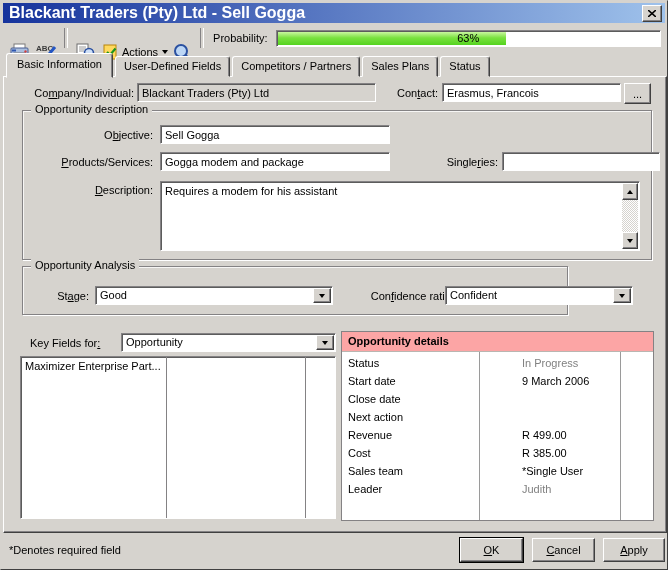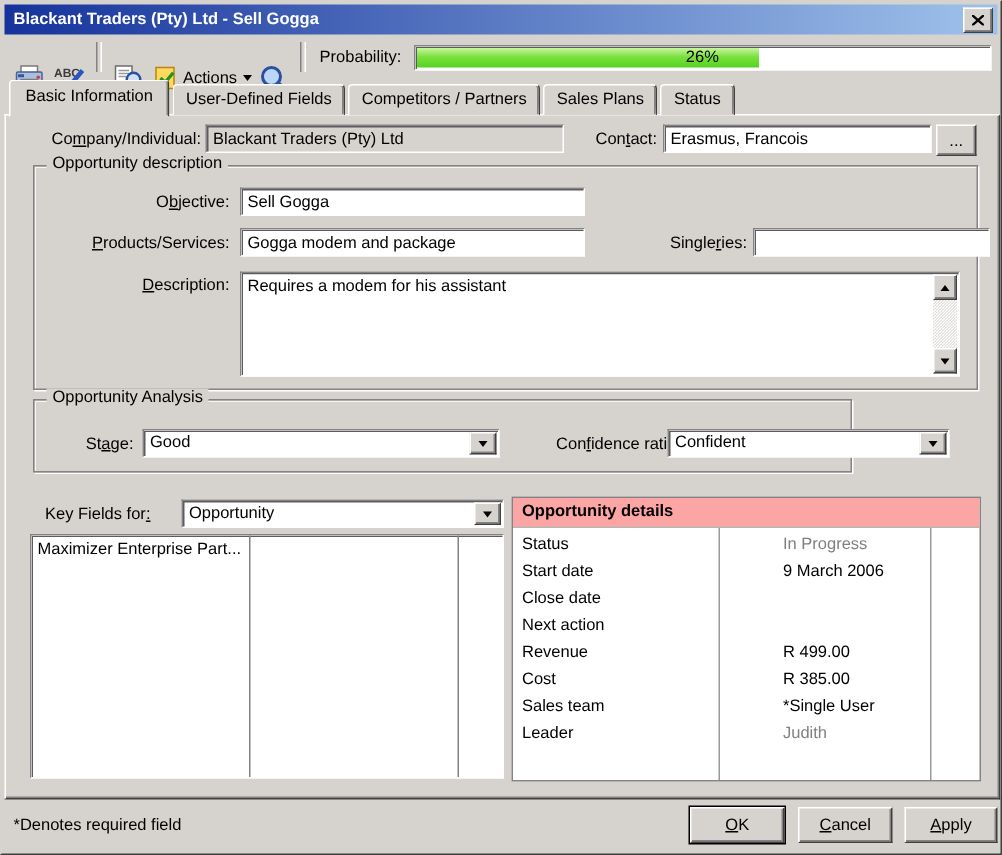--- a/index.html
+++ b/index.html
@@ -1,21 +1,21 @@
 <!DOCTYPE html>
 <html><head>
 <meta charset="utf-8">
 <style>
   html,body{margin:0;padding:0;background:#808080;}
   .window{position:relative;width:668px;height:570px;box-sizing:border-box;background:#d6d3ce;
     font-family:"Liberation Sans","DejaVu Sans",sans-serif;font-size:11px;color:#000;
     border:1px solid;border-color:#d6d3ce #404040 #404040 #d6d3ce;overflow:hidden;}
   .titlebar{position:absolute;top:2px;left:2px;right:2px;height:20px;
     background:linear-gradient(to right,#16339c,#9fc2eb);display:flex;align-items:center;
-    padding-left:6px;color:#fff;font-weight:bold;font-size:11px;box-sizing:border-box;}
+    padding-left:6px;color:#fff;font-weight:bold;font-size:16px;box-sizing:border-box;}
   .btn3d{background:#d6d3ce;border:1px solid;border-color:#fff #404040 #404040 #fff;
     box-shadow:inset -1px -1px 0 #848284;}
   .close{position:absolute;top:2px;right:3px;width:18px;height:15px;display:flex;
     align-items:center;justify-content:center;cursor:default;}
   .toolbar{position:absolute;top:24px;left:6px;right:6px;height:26px;display:flex;align-items:center;}
   .tbtn{height:24px;display:flex;align-items:center;justify-content:center;padding:0 2px;margin-top:28px;}
   .tsep{width:2px;height:20px;border-left:1px solid #848284;border-right:1px solid #fff;margin:0 5px;}
   .caret{width:0;height:0;border-left:3px solid transparent;border-right:3px solid transparent;
     border-top:4px solid #000;margin-left:4px;}
   .sunken{background:#fff;border:1px solid;border-color:#848284 #fff #fff #848284;
@@ -121,21 +121,21 @@
     <div class="tbtn">
       <svg width="21" height="19" viewBox="0 0 21 19">
         <circle cx="9" cy="8" r="6" fill="#bcd6f5" stroke="#2a50a0" stroke-width="2"></circle>
         <line x1="13.5" y1="12.5" x2="19" y2="17" stroke="#2a50a0" stroke-width="2.6"></line>
       </svg>
     </div>
     <div class="tsep"></div>
     <span style="margin-left:4px;">Probability:</span>
     <div class="ptrack sunken">
       <div class="pfill" style="width: calc(60% - 2px);"></div>
-      <div class="ptext">26%</div>
+      <div class="ptext">63%</div>
     </div>
   </div>
 
   <div class="tabstrip">
     <div class="tab active">Basic Information</div>
     <div class="tab">User-Defined Fields</div>
     <div class="tab">Competitors / Partners</div>
     <div class="tab">Sales Plans</div>
     <div class="tab">Status</div>
   </div>

